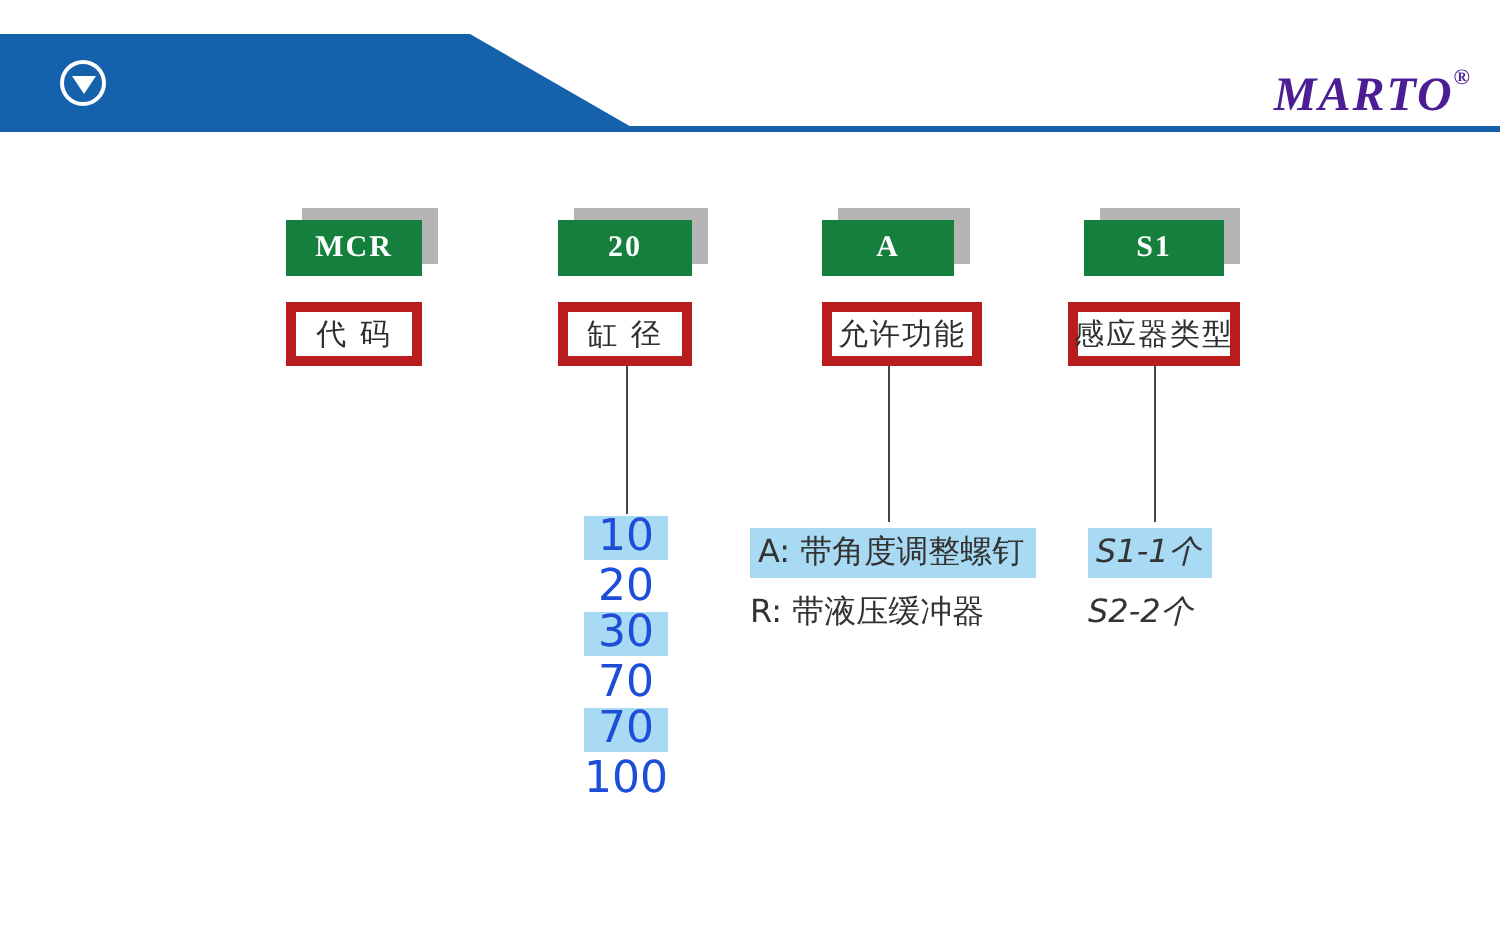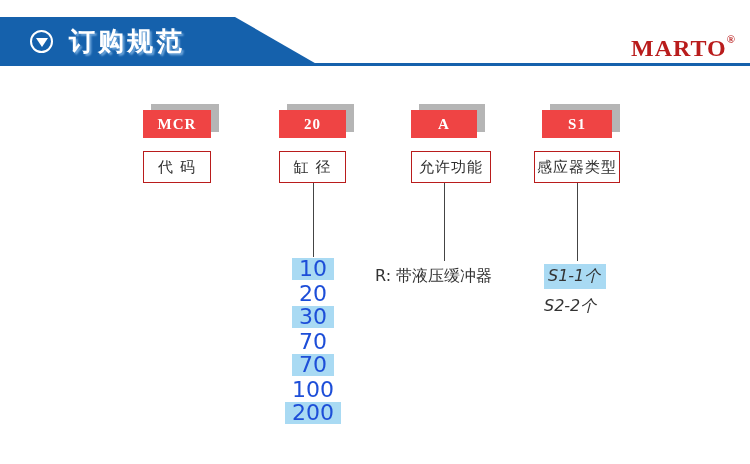--- a/index.html
+++ b/index.html
@@ -33,41 +33,41 @@
     letter-spacing:3px; white-space:nowrap;
     text-shadow:2px 2px 2px rgba(140,190,235,0.75);
   }
   .rule {
     position:absolute; left:0; top:63px; width:750px; height:3px;
     background:#1561ac;
   }
   .brand {
     position:absolute; right:14px; top:36px;
     font-family:"Liberation Serif", serif; font-weight:bold;
-    font-size:24px; color:#b91c1c; letter-spacing:1px; line-height:1;
+    font-size:24px; color:#4c1d95; letter-spacing:1px; line-height:1;font-style:italic;
   }
   .brand sup { font-size:11px; vertical-align:top; position:relative; top:-2px; }
 
   
   .diagram { position:absolute; left:0; top:0; width:750px; height:464px; }
   .col { position:absolute; top:110px; }
   .shadow {
     position:absolute; left:8px; top:-6px; width:100%; height:28px;
     background:#b5b5b5;
   }
   .code-box {
     position:relative; z-index:1; width:100%; height:28px;
-    background:#ef4444; color:#ffffff;
+    background:#15803d; color:#ffffff;
     font-family:"Liberation Serif", serif; font-weight:600; font-size:15px;
     display:flex; align-items:center; justify-content:center;
     letter-spacing:1px;
   }
   .label-box {
     position:absolute; top:41px; height:32px;
-    border:1px solid #b91c1c; background:#ffffff; color:#2f2f2f;
+    border:5px solid #b91c1c; background:#ffffff; color:#2f2f2f;
     font-size:15px; display:flex; align-items:center; justify-content:center;
     white-space:nowrap; letter-spacing:1px;
   }
   .connector {
     position:absolute; left:50%; width:1px; background:#444444; top:73px;
   }
   .options { position:absolute; }
   .num-row {
     height:24px; display:flex; align-items:center; justify-content:center;
     font-size:22px; color:#1d4ed8;
@@ -81,21 +81,20 @@
 </style>
 </head>
 <body>
 
 <div class="page">
 
   <div class="banner">
     <span class="icon-circle">
       <span class="tri"></span>
     </span>
-    <h1>订购规范</h1>
   </div>
   <div class="rule"></div>
   <div class="brand">
     <span>MARTO</span><sup>®</sup>
   </div>
 
   <div class="diagram">
 
     <div class="col" style="left:143px; width:68px;">
       <div class="shadow"></div>
@@ -120,32 +119,32 @@
           </div>
           <div class="num-row">
             <span>70</span>
           </div>
           <div class="num-row">
             <span class="hl">70</span>
           </div>
           <div class="num-row">
             <span>100</span>
           </div>
-          <div class="num-row">
-            <span class="hl">200</span>
-          </div>
         </div>
     </div>
 
     <div class="col" style="left:411px; width:66px;">
       <div class="shadow"></div>
       <div class="code-box">A</div>
       <div class="label-box" style="left:0; width:80px;font-family:Liberation Serif, serif;">允许功能</div>
       <div class="connector" style="height:78px;"></div>
       <div class="options" style="left:-36px; top:151px; width:170px;">
+          <div class="opt-row">
+            <span class="hl">A: 带角度调整螺钉</span>
+          </div>
           <div class="opt-row">
             <span>R: 带液压缓冲器</span>
           </div>
         </div>
     </div>
 
     <div class="col" style="left:542px; width:70px;">
       <div class="shadow"></div>
       <div class="code-box">S1</div>
       <div class="label-box" style="left:-8px; width:86px;">感应器类型</div>

